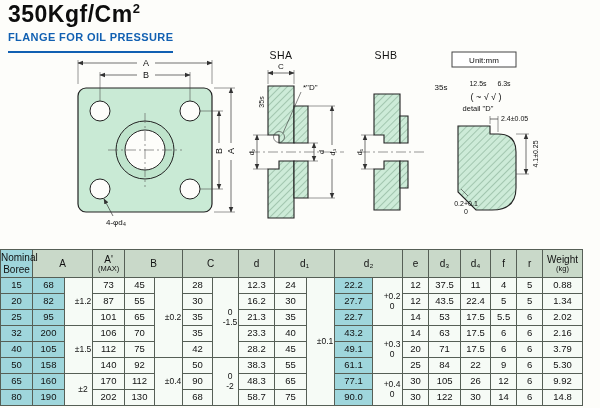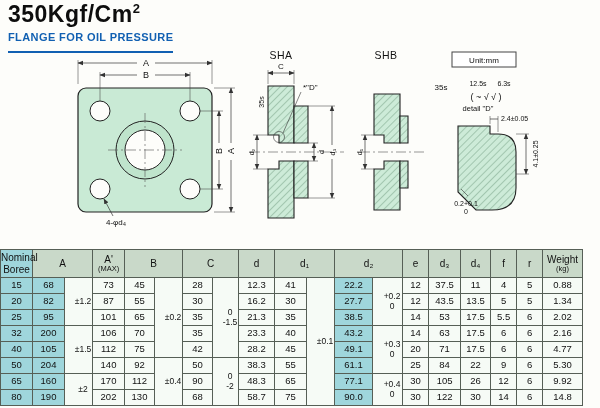--- a/index.html
+++ b/index.html
@@ -231,21 +231,21 @@
           <td rowspan="3" class="tol">±1.2</td>
           <td>73</td>
           <td>45</td>
           <td rowspan="5" class="tol">±0.2</td>
           <td>28</td>
           <td rowspan="5" class="tol">
             <div>0</div>
             <div>-1.5</div>
           </td>
           <td>12.3</td>
-          <td>41</td>
+          <td>24</td>
           <td rowspan="8" class="tol">±0.1</td>
           <td class="cyan">22.2</td>
           <td rowspan="3" class="tol">
             <div>+0.2</div>
             <div>0</div>
           </td>
           <td>12</td>
           <td>37.5</td>
           <td>11</td>
           <td>4</td>
@@ -256,34 +256,34 @@
           <td class="cyan">20</td>
           <td class="cyan">82</td>
           <td>87</td>
           <td>55</td>
           <td>30</td>
           <td>16.2</td>
           <td>30</td>
           <td class="cyan">27.7</td>
           <td>12</td>
           <td>43.5</td>
-          <td>13.5</td>
+          <td>22.4</td>
           <td>5</td>
           <td>5</td>
           <td>1.34</td>
         </tr>
         <tr>
           <td class="cyan">25</td>
           <td class="cyan">95</td>
           <td>101</td>
           <td>65</td>
           <td>35</td>
           <td>21.3</td>
           <td>35</td>
-          <td class="cyan">38.5</td>
+          <td class="cyan">22.7</td>
           <td>14</td>
           <td>53</td>
           <td>17.5</td>
           <td>5.5</td>
           <td>6</td>
           <td>2.02</td>
         </tr>
         <tr>
           <td class="cyan">32</td>
           <td class="cyan">200</td>
@@ -312,25 +312,25 @@
           <td>75</td>
           <td>42</td>
           <td>28.2</td>
           <td>45</td>
           <td class="cyan">49.1</td>
           <td>20</td>
           <td>71</td>
           <td>17.5</td>
           <td>6</td>
           <td>6</td>
-          <td>4.77</td>
+          <td>3.79</td>
         </tr>
         <tr>
           <td class="cyan">50</td>
-          <td class="cyan">204</td>
+          <td class="cyan">158</td>
           <td>140</td>
           <td>92</td>
           <td rowspan="3" class="tol">±0.4</td>
           <td>50</td>
           <td rowspan="3" class="tol">
             <div>0</div>
             <div>-2</div>
           </td>
           <td>38.3</td>
           <td>55</td>

